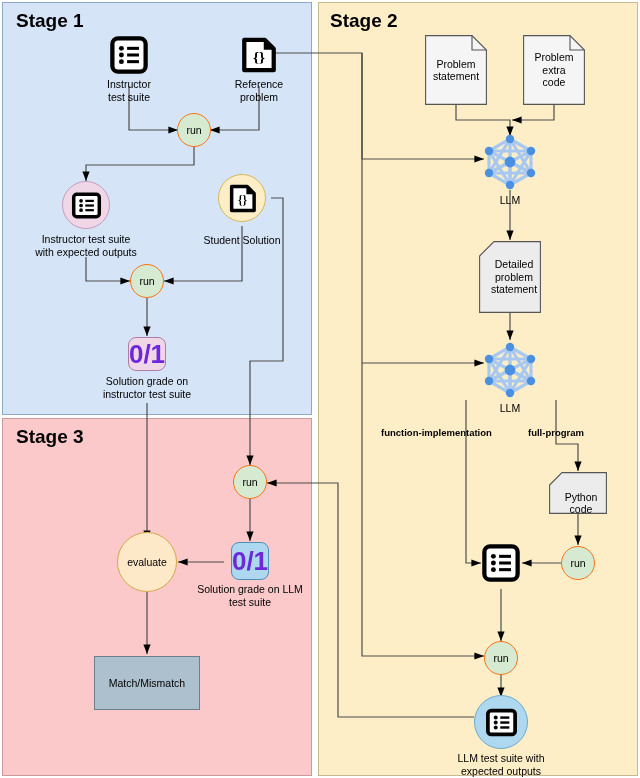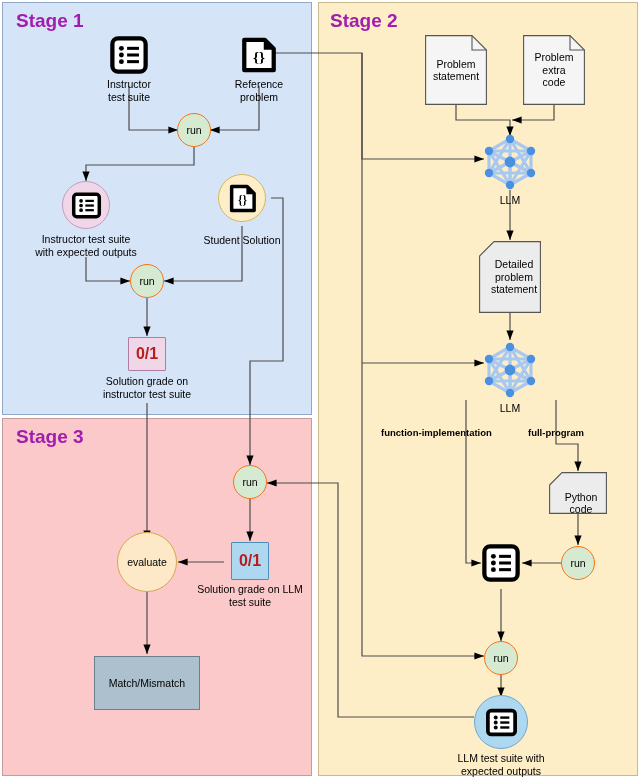--- a/index.html
+++ b/index.html
@@ -2,30 +2,30 @@
 <html><head>
 <meta charset="utf-8">
 <style>
   html,body{margin:0;padding:0;background:#ffffff;}
   body{width:640px;height:778px;font-family:"Liberation Sans",sans-serif;}
   #root{position:relative;width:640px;height:778px;overflow:hidden;}
   .stage{position:absolute;box-sizing:border-box;}
   #stage1{left:2px;top:2px;width:310px;height:413px;background:#d6e4f7;border:1px solid #8fa8c8;}
   #stage3{left:2px;top:418px;width:310px;height:358px;background:#fbc9c9;border:1px solid #c99a9a;}
   #stage2{left:318px;top:2px;width:320px;height:774px;background:#fdeec8;border:1px solid #c9b98f;}
-  .stage-title{position:absolute;font-size:19px;font-weight:bold;color:#a21caf;letter-spacing:0px;}
+  .stage-title{position:absolute;font-size:19px;font-weight:bold;color:#000000;letter-spacing:0px;}
   .node{position:absolute;box-sizing:border-box;}
   .cap{position:absolute;text-align:center;font-size:10.5px;color:#000;line-height:12.5px;white-space:pre-line;}
   .circ{position:absolute;border-radius:50%;box-sizing:border-box;display:flex;align-items:center;justify-content:center;font-size:10.5px;color:#000;}
   .run{background:#d5ead0;border:1px solid #f97316;}
   .evaluate{background:#fde9c8;border:1px solid #d6a84a;}
   .pinkcirc{background:#f0d7e8;border:1px solid #c79bbd;}
   .yellowcirc{background:#fdeec8;border:1px solid #d6b85a;}
   .bluecirc{background:#add8f0;border:1px solid #6ea9cc;}
-  .grade{position:absolute;box-sizing:border-box;border-radius:1px;display:flex;align-items:center;justify-content:center;font-size:16px;font-weight:bold;color:#b91c1c;}
+  .grade{position:absolute;box-sizing:border-box;border-radius:8px;display:flex;align-items:center;justify-content:center;font-size:26px;font-weight:bold;color:#6d28d9;}
   .grade-pink{background:#f0d7e8;border:1px solid #b07ba6;}
   .grade-blue{background:#add8f0;border:1px solid #4a90b8;}
   .docshape{position:absolute;box-sizing:border-box;display:flex;align-items:center;justify-content:center;text-align:center;font-size:10.5px;line-height:12.5px;color:#000;white-space:pre-line;}
   .boxshape{position:absolute;box-sizing:border-box;background:#adc0ce;border:1px solid #6b7f8d;display:flex;align-items:center;justify-content:center;font-size:10.5px;color:#000;}
   .edgelbl{position:absolute;font-size:9.5px;font-weight:bold;color:#000;white-space:nowrap;}
   svg.layer{position:absolute;left:0;top:0;width:640px;height:778px;pointer-events:none;}
 </style>
 </head>
 <body>
 

